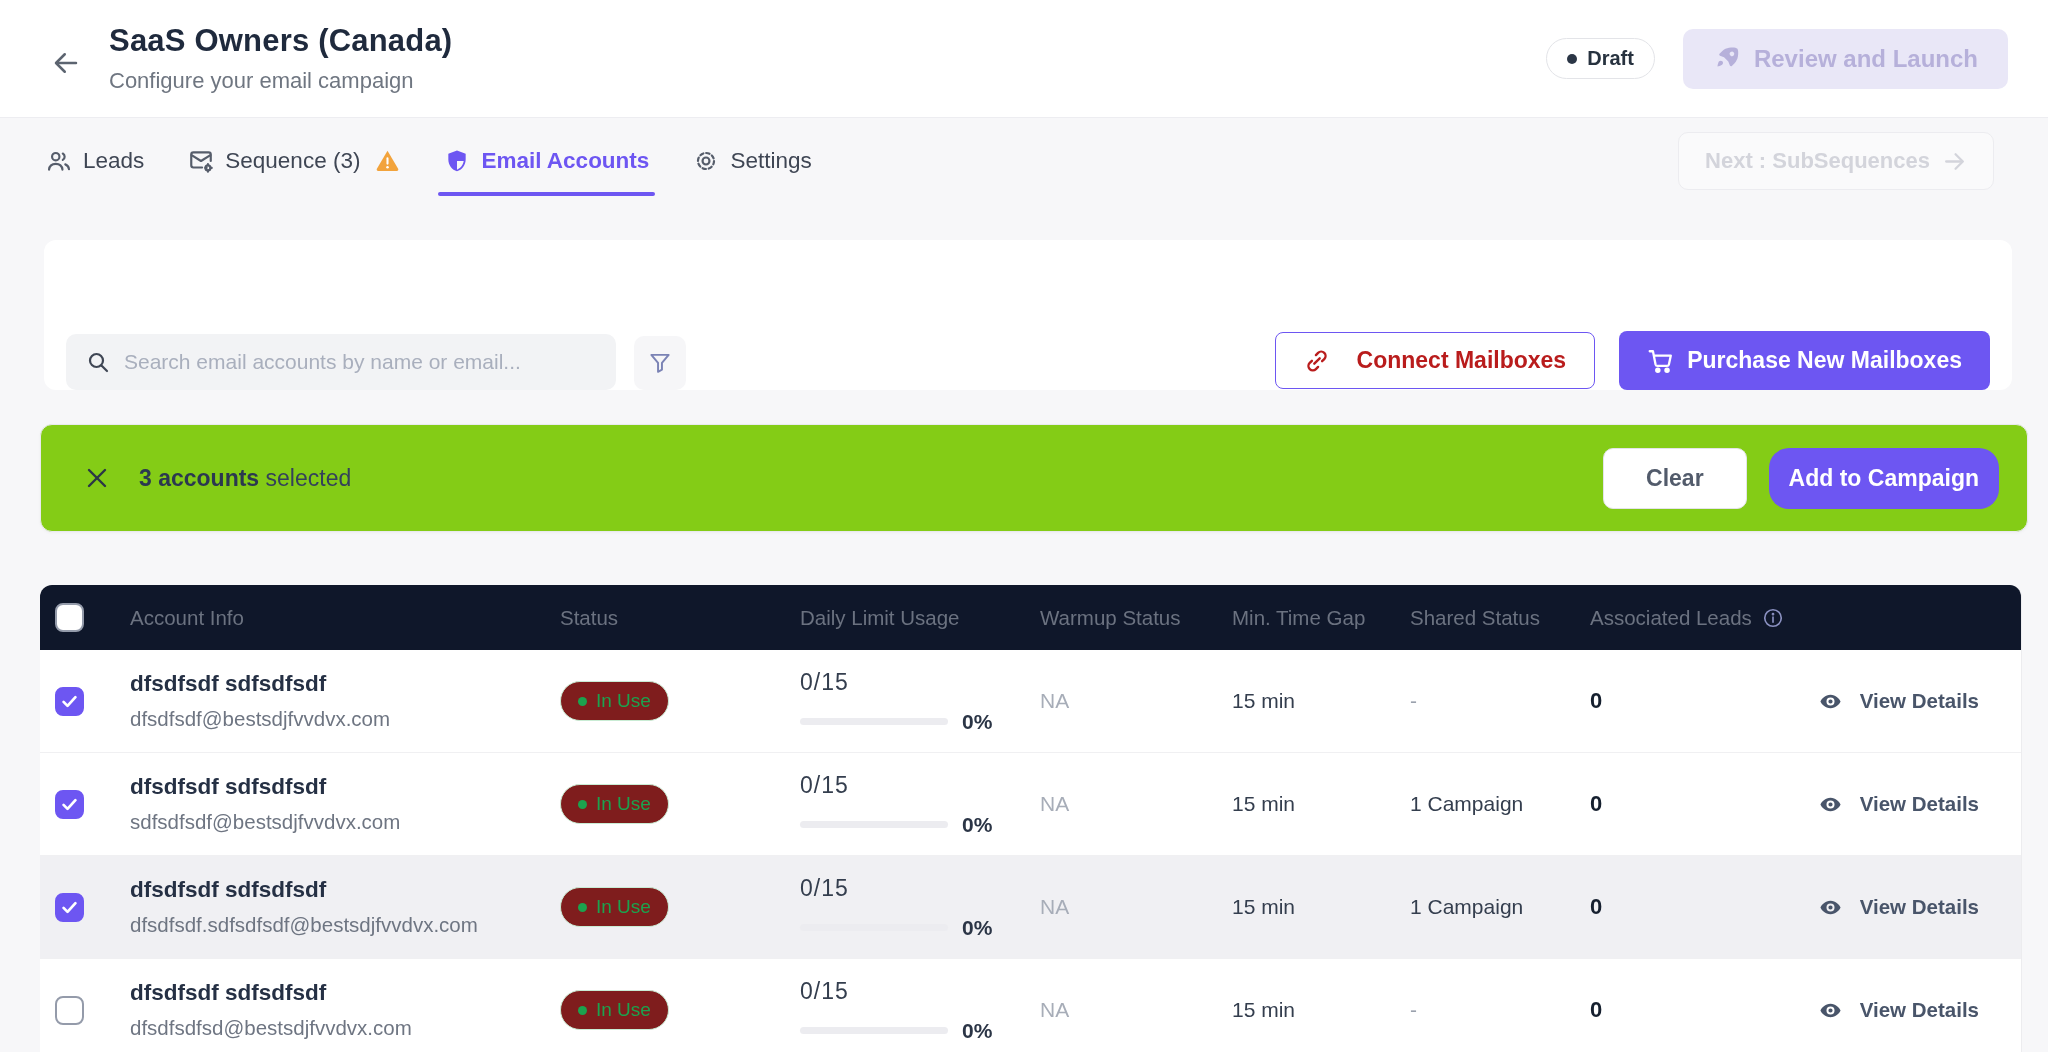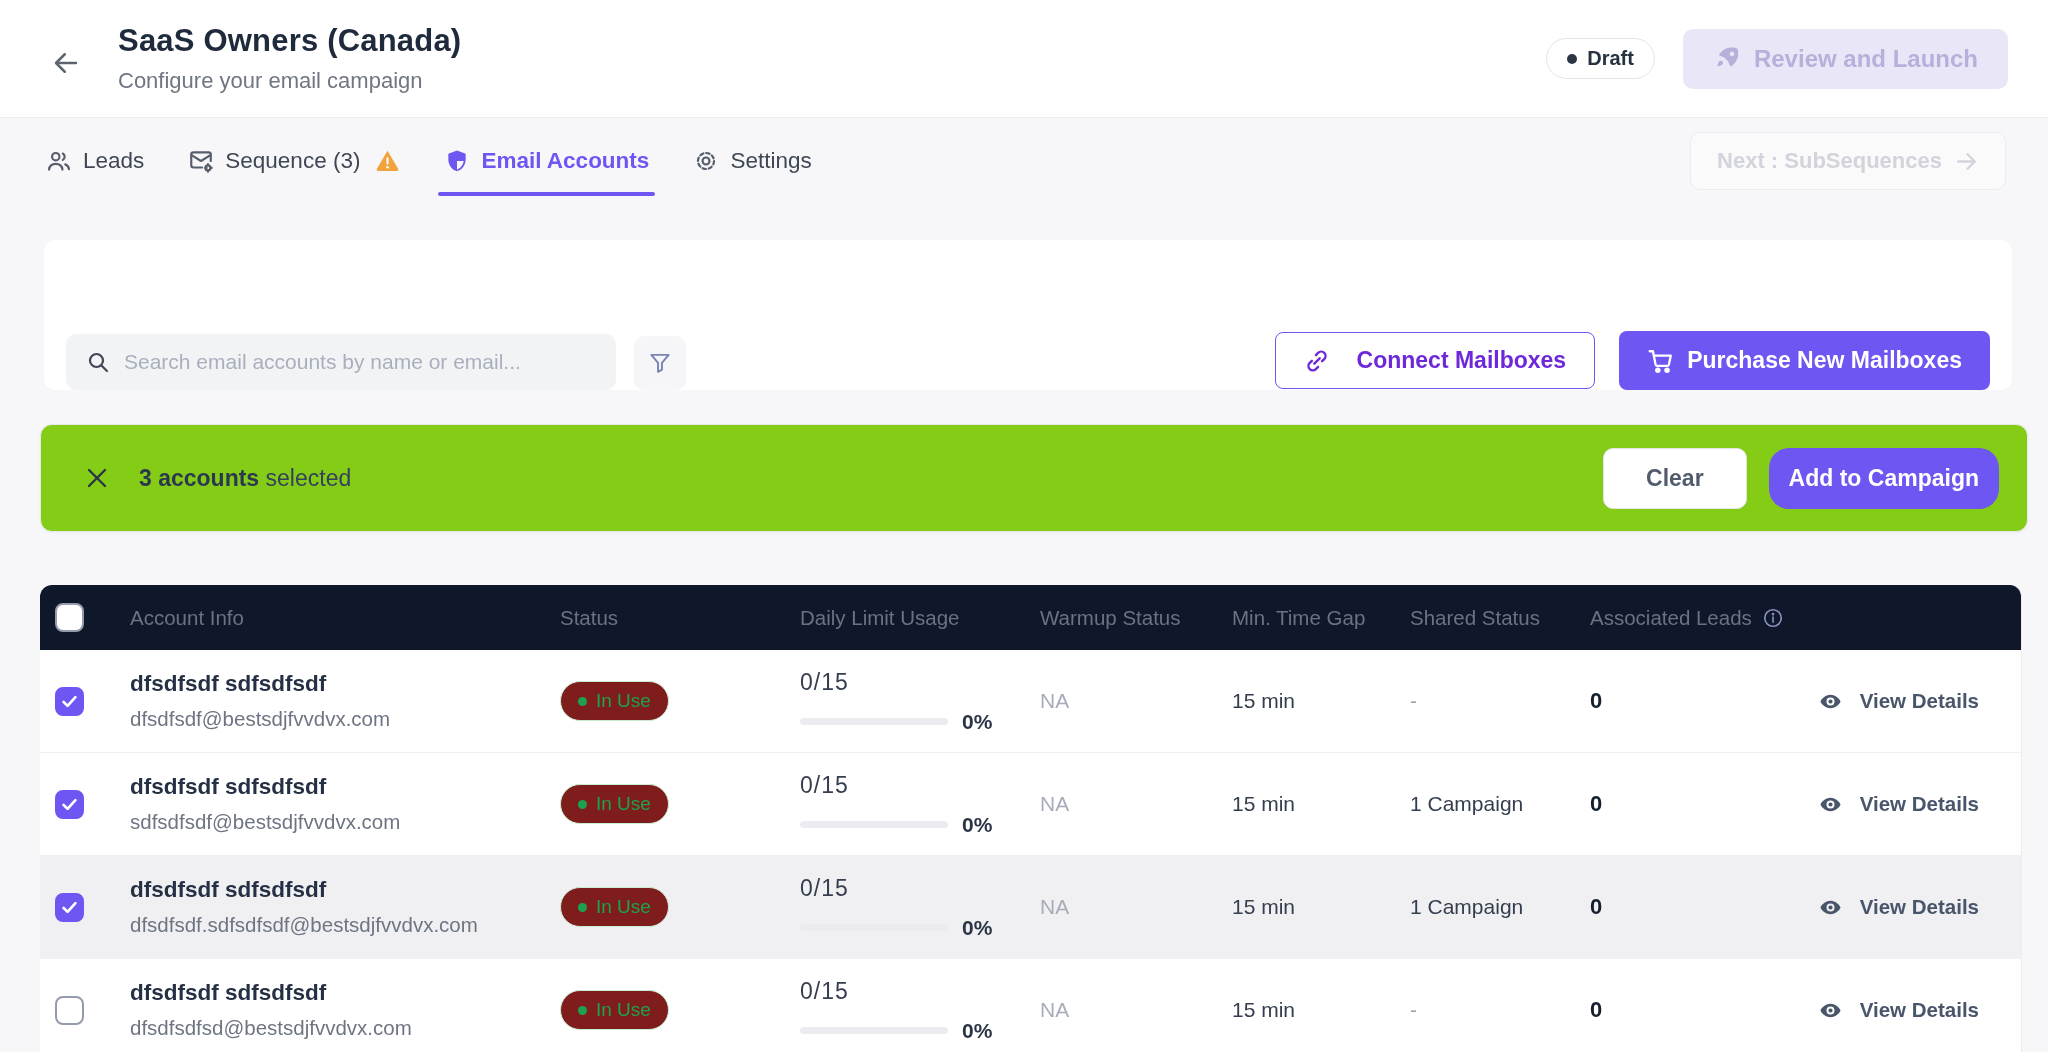--- a/index.html
+++ b/index.html
@@ -15,21 +15,21 @@
 
   
   .header {
     background:#ffffff;
     height:118px;
     border-bottom:1px solid #ededf1;
     display:flex; align-items:center;
     padding:0 40px 0 46px;
   }
   .back-btn { width:40px; height:40px; display:flex; align-items:center; justify-content:center; cursor:pointer; color:#5c6470; margin-top:8px;}
-  .title-wrap { margin-left:32px; }
+  .title-wrap { margin-left:23px; }
   .page-title { font-size:31px; font-weight:bold; color:#1f2a3d; letter-spacing:.2px; }
   .page-subtitle { font-size:22px; color:#6f7681; margin-top:9px; }
   .header-right { margin-left:auto; display:flex; align-items:center; gap:28px; }
   .draft-pill {
     display:flex; align-items:center; gap:10px;
     border:1px solid #e3e4e8; border-radius:999px;
     padding:8px 20px; font-size:20px; font-weight:bold; color:#27323f;
     background:#fff;
   }
   .draft-dot { width:10px; height:10px; border-radius:50%; background:#2b3646; }
@@ -46,21 +46,21 @@
   .tab { display:flex; align-items:center; gap:11px; font-size:22.5px; color:#3f4654; cursor:pointer; padding-bottom:22px; position:relative; white-space:nowrap; }
   .tab .t-icon { color:#565d6b; }
   .tab.active { color:#6d56f2; font-weight:bold; }
   .tab.active .t-icon { color:#6d56f2; }
   .tab.active::after {
     content:""; position:absolute; left:-6px; right:-6px; bottom:0;
     height:4px; border-radius:4px; background:#6d56f2;
   }
   .warn-icon { margin-left:4px; }
   .next-btn {
-    position:absolute; right:42px; top:14px;
+    position:absolute; right:54px; top:14px;
     display:flex; align-items:center; gap:12px;
     background:#fafafb; border:1px solid #ececf0; border-radius:10px;
     color:#d3d4db; font-size:22px; font-weight:bold;
     padding:15px 26px; cursor:default;
   }
 
   
   .toolbar-card {
     position:absolute; left:44px; top:240px; width:1968px; height:150px;
     background:#fff; border-radius:12px;
@@ -77,21 +77,21 @@
   .search-box input::placeholder { color:#a9afbd; }
   .filter-btn {
     width:52px; height:54px; margin-left:18px; background:#f6f6f8; border:none;
     border-radius:10px; display:flex; align-items:center; justify-content:center;
     color:#7b83b5; cursor:pointer;
   }
   .toolbar-right { margin-left:auto; display:flex; align-items:center; gap:24px; }
   .connect-btn {
     display:flex; align-items:center; gap:27px;
     background:#fff; border:1.5px solid #6d56f2; border-radius:8px;
-    color:#6d28d9; font-size:23px; font-weight:bold;
+    color:#b91c1c; font-size:23px; font-weight:bold;
     padding:14px 28px; cursor:pointer;
   }
   .purchase-btn {
     display:flex; align-items:center; gap:14px;
     background:#6d56f2; border:none; border-radius:8px;
     color:#ffffff; font-size:23px; font-weight:bold;
     padding:16px 28px; cursor:pointer;
   }
 
   .selection-card {

